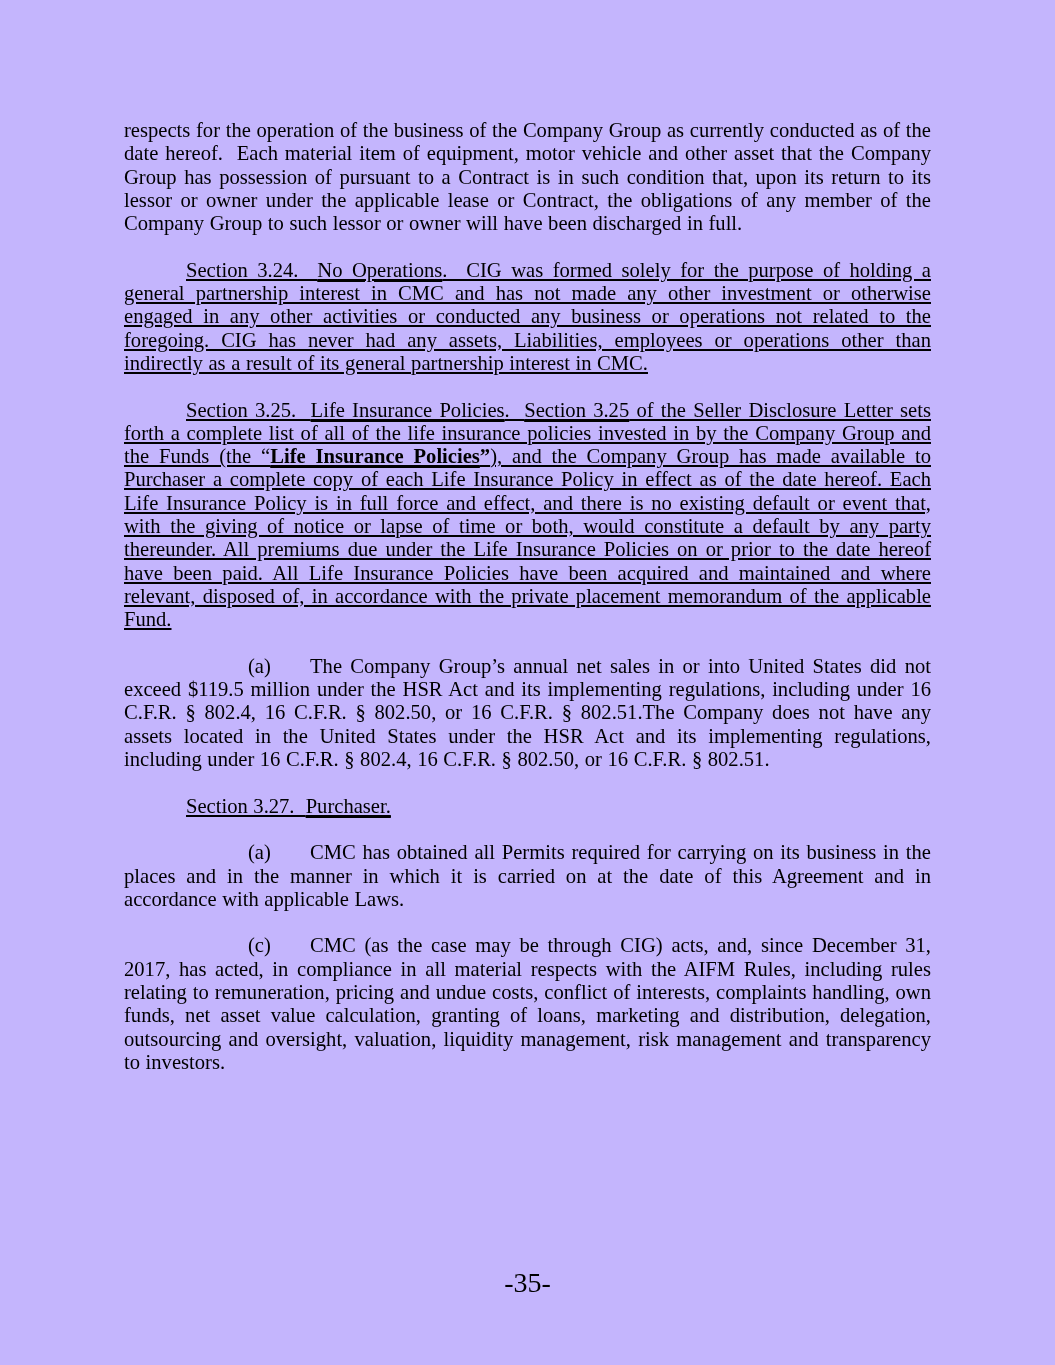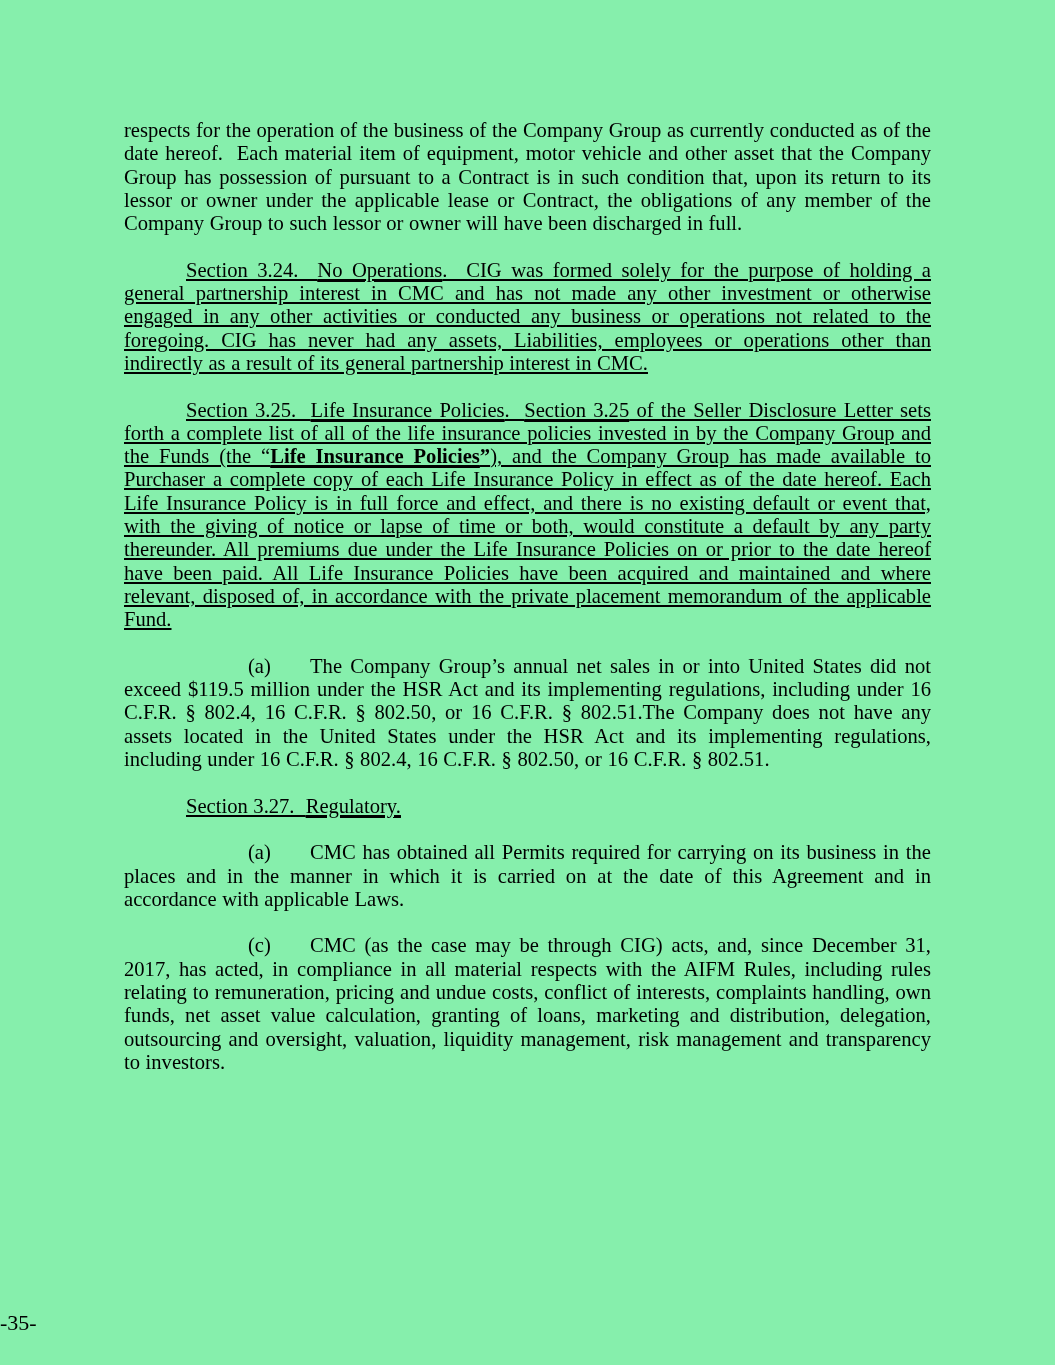--- a/index.html
+++ b/index.html
@@ -4,21 +4,21 @@
 <style>
   html, body {
     margin: 0;
     padding: 0;
     background: #ffffff;
   }
   .page {
     position: relative;
     width: 1055px;
     height: 1365px;
-    background: #86efac;
+    background: #c4b5fd;
     color: #000000;
     font-family: "Liberation Serif", serif;
     overflow: hidden;
   }
   .doc-body {
     position: absolute;
     left: 124px;
     top: 119px;
     width: 807px;
   }
@@ -37,32 +37,32 @@
     width: 62px;
     text-indent: 0;
   }
   .u { text-decoration: underline; text-underline-offset: 3px; }
   .b { font-weight: bold; }
   .page-number {
     position: absolute;
     top: 1271px;
     left: 0;
     width: 100%;
-    font-size: 22px;
+    text-align: center;
+    font-size: 28px;
     line-height: 23.3px;
-    margin-top: 40px;
   }
 </style>
 </head>
 <body>
 
 <div class="page">
   <div class="doc-body">
       <p class="para body"><span>respects for the operation of the business of the Company Group as currently conducted as of the date hereof.&nbsp; Each material item of equipment, motor vehicle and other asset that the Company Group has possession of pursuant to a Contract is in such condition that, upon its return to its lessor or owner under the applicable lease or Contract, the obligations of any member of the Company Group to such lessor or owner will have been discharged in full.</span></p>
       <p class="para section"><span>Section 3.24.&nbsp; </span><span class="u">No Operations</span><span>.&nbsp; CIG was formed solely for the purpose of holding a general partnership interest in CMC and has not made any other investment or otherwise engaged in any other activities or conducted any business or operations not related to the foregoing. CIG has never had any assets, Liabilities, employees or operations other than indirectly as a result of its general partnership interest in CMC.</span></p>
       <p class="para section"><span>Section 3.25.&nbsp; </span><span class="u">Life Insurance Policies</span><span>.&nbsp; </span><span class="u">Section 3.25</span><span> of the Seller Disclosure Letter sets forth a complete list of all of the life insurance policies invested in by the Company Group and the Funds (the “</span><span class="u b">Life Insurance Policies</span><span class="b">”</span><span>), and the Company Group has made available to Purchaser a complete copy of each Life Insurance Policy in effect as of the date hereof. Each Life Insurance Policy is in full force and effect, and there is no existing default or event that, with the giving of notice or lapse of time or both, would constitute a default by any party thereunder. All premiums due under the Life Insurance Policies on or prior to the date hereof have been paid. All Life Insurance Policies have been acquired and maintained and where relevant, disposed of, in accordance with the private placement memorandum of the applicable Fund.</span></p>
       <p class="para sub"><span class="list-label">(a)</span><span>The Company Group’s annual net sales in or into United States did not exceed $119.5 million under the HSR Act and its implementing regulations, including under 16 C.F.R. § 802.4, 16 C.F.R. § 802.50, or 16 C.F.R. § 802.51.The Company does not have any assets located in the United States under the HSR Act and its implementing regulations, including under 16 C.F.R. § 802.4, 16 C.F.R. § 802.50, or 16 C.F.R. § 802.51.</span></p>
-      <p class="para section"><span>Section 3.27.&nbsp; </span><span class="u">Regulatory.</span></p>
+      <p class="para section"><span>Section 3.27.&nbsp; </span><span class="u">Purchaser.</span></p>
       <p class="para sub"><span class="list-label">(a)</span><span>CMC has obtained all Permits required for carrying on its business in the places and in the manner in which it is carried on at the date of this Agreement and in accordance with applicable Laws.</span></p>
       <p class="para sub"><span class="list-label">(c)</span><span>CMC (as the case may be through CIG) acts, and, since December 31, 2017, has acted, in compliance in all material respects with the AIFM Rules, including rules relating to remuneration, pricing and undue costs, conflict of interests, complaints handling, own funds, net asset value calculation, granting of loans, marketing and distribution, delegation, outsourcing and oversight, valuation, liquidity management, risk management and transparency to investors.</span></p>
     </div>
   <div class="page-number">-35-</div>
 </div>
 
 </body></html>

